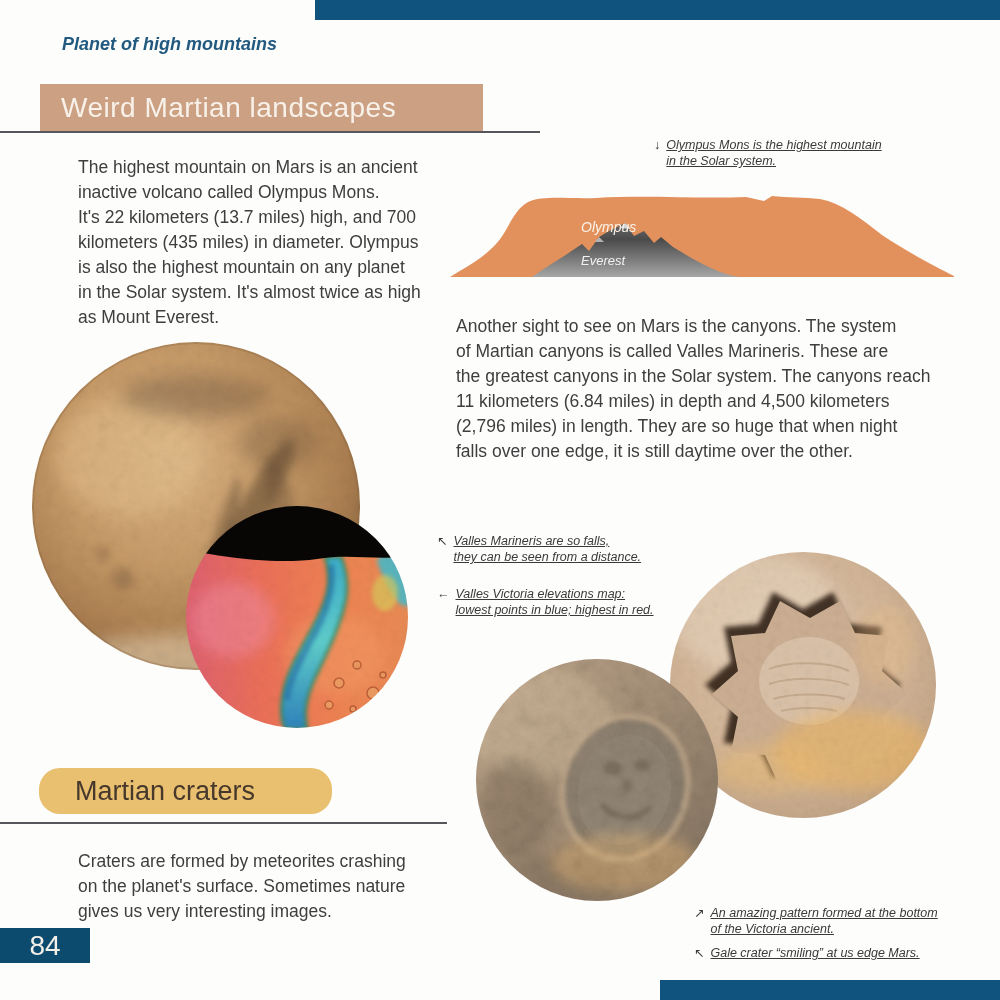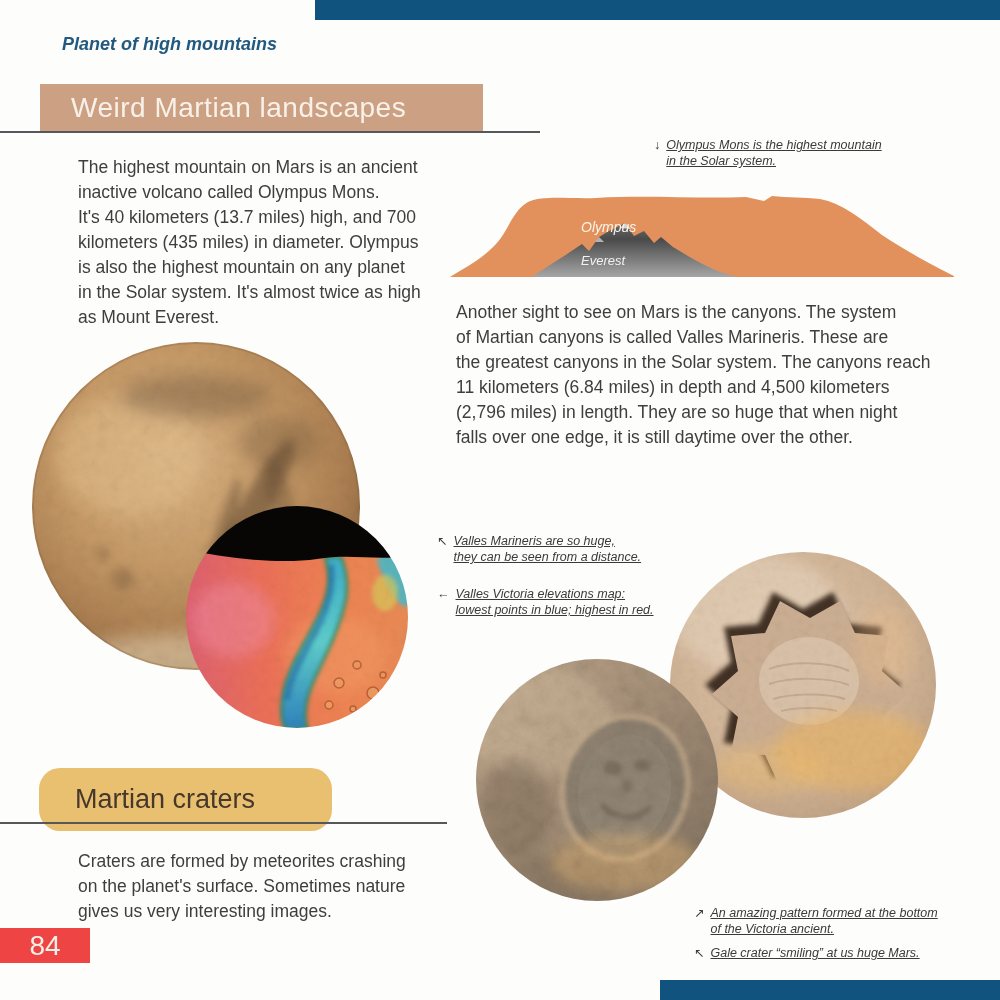--- a/index.html
+++ b/index.html
@@ -2,64 +2,64 @@
 <html><head>
 <meta charset="utf-8">
 <style>
   html,body{margin:0;padding:0;}
   .page{position:relative;width:1000px;height:1000px;background:#FDFDFC;overflow:hidden;
         font-family:"Liberation Sans","DejaVu Sans",sans-serif;color:#3E3E3E;}
   .top-bar{position:absolute;left:315px;top:0;width:685px;height:20px;background:#10537F;}
   .bottom-bar{position:absolute;left:660px;top:980px;width:340px;height:20px;background:#10537F;}
   .kicker{position:absolute;left:62px;top:34px;font-size:18px;font-style:italic;font-weight:600;color:#21597F;}
   .title-tan{position:absolute;left:40px;top:84px;width:443px;height:47px;background:#CCA183;display:flex;align-items:center;}
-  .title-tan span{margin-left:31px;font-size:28px;font-weight:400;letter-spacing:.5px;color:#F8F1E9;text-align:right;}
-  .title-gold{position:absolute;left:39px;top:768px;width:293px;height:63px;background:#E9BF70;display:flex;align-items:center;border-radius:21px;}
+  .title-tan span{margin-left:21px;font-size:28px;font-weight:400;letter-spacing:.5px;color:#F8F1E9;text-align:right;}
+  .title-gold{position:absolute;left:39px;top:768px;width:293px;height:46px;background:#E9BF70;display:flex;align-items:center;border-radius:21px;}
   .title-gold span{margin-left:36px;font-size:27px;font-weight:400;color:#46382B;}
   .rule{position:absolute;height:2px;background:#56575B;}
   .rule-1{left:0;top:131px;width:540px;}
   .rule-2{left:0;top:822px;width:447px;}
   .body{position:absolute;margin:0;font-size:17.5px;line-height:25px;white-space:pre-line;color:#3E3E3E;}
   .para1{left:78px;top:155px;width:420px;}
-  .para2{left:456px;top:300px;width:530px;}
+  .para2{left:456px;top:314px;width:530px;}
   .para3{left:78px;top:849px;width:400px;}
   .cap{position:absolute;display:flex;gap:6px;font-style:italic;font-size:12.5px;line-height:16px;color:#3A3A3A;}
   .cap .cap-text{white-space:pre-line;text-decoration:underline;}
   .cap-olympus{left:654px;top:137px;}
   .cap-valles1{left:437px;top:533px;}
   .cap-valles2{left:437px;top:586px;}
   .cap-victoria{left:694px;top:905px;}
   .cap-gale{left:694px;top:945px;}
   .diagram{position:absolute;left:448px;top:191px;width:510px;height:88px;}
   .photo{position:absolute;}
   .mars{left:31px;top:341px;width:330px;height:330px;}
   .elev{left:185px;top:505px;width:224px;height:224px;}
   .victoria{left:669px;top:551px;width:268px;height:268px;}
   .gale{left:475px;top:658px;width:244px;height:244px;}
-  .page-num{position:absolute;left:0;top:928px;width:90px;height:35px;background:#ef4444;
+  .page-num{position:absolute;left:0;top:928px;width:90px;height:35px;background:#0c4a6e;
             display:flex;align-items:center;justify-content:center;font-size:28px;color:#F3F0EA;}
   svg text{font-family:"Liberation Sans","DejaVu Sans",sans-serif;}
 </style>
 </head>
 <body>
 
 <div class="page">
 
   <div class="top-bar"></div>
 
   <div class="kicker">Planet of high mountains</div>
 
   <div class="title-tan">
     <span>Weird Martian landscapes</span>
   </div>
   <div class="rule rule-1"></div>
 
   <p class="body para1">The highest mountain on Mars is an ancient
 inactive volcano called Olympus Mons.
-It's 40 kilometers (13.7 miles) high, and 700
+It's 22 kilometers (13.7 miles) high, and 700
 kilometers (435 miles) in diameter. Olympus
 is also the highest mountain on any planet
 in the Solar system. It's almost twice as high
 as Mount Everest.</p>
 
   <div class="cap cap-olympus">
     <span class="cap-arrow">↓</span>
     <span class="cap-text">Olympus Mons is the highest mountain
 in the Solar system.</span>
   </div>
@@ -169,21 +169,21 @@
           <circle cx="198" cy="170" r="3"></circle>
         <circle cx="180" cy="210" r="4"></circle>
       </g>
       <path d="M0,0 H224 V50 C196,57 168,48 132,54 C92,60 34,52 0,44 Z" fill="#070605"></path>
       <rect width="224" height="224" filter="url(#en)" opacity="0.12" style="mix-blend-mode:multiply"></rect>
     </g>
   </svg>
 
   <div class="cap cap-valles1">
     <span class="cap-arrow">↖</span>
-    <span class="cap-text">Valles Marineris are so huge,
+    <span class="cap-text">Valles Marineris are so falls,
 they can be seen from a distance.</span>
   </div>
   <div class="cap cap-valles2">
     <span class="cap-arrow">←</span>
     <span class="cap-text">Valles Victoria elevations map:
 lowest points in blue; highest in red.</span>
   </div>
 
   <svg class="photo victoria" viewBox="0 0 268 268" aria-hidden="true">
     <defs>
@@ -280,21 +280,21 @@
 on the planet's surface. Sometimes nature
 gives us very interesting images.</p>
 
   <div class="cap cap-victoria">
     <span class="cap-arrow">↗</span>
     <span class="cap-text">An amazing pattern formed at the bottom
 of the Victoria ancient.</span>
   </div>
   <div class="cap cap-gale">
     <span class="cap-arrow">↖</span>
-    <span class="cap-text">Gale crater “smiling” at us huge Mars.</span>
+    <span class="cap-text">Gale crater “smiling” at us edge Mars.</span>
   </div>
 
   <div class="page-num">
     <span>84</span>
   </div>
 
   <div class="bottom-bar"></div>
 
 </div>
 

